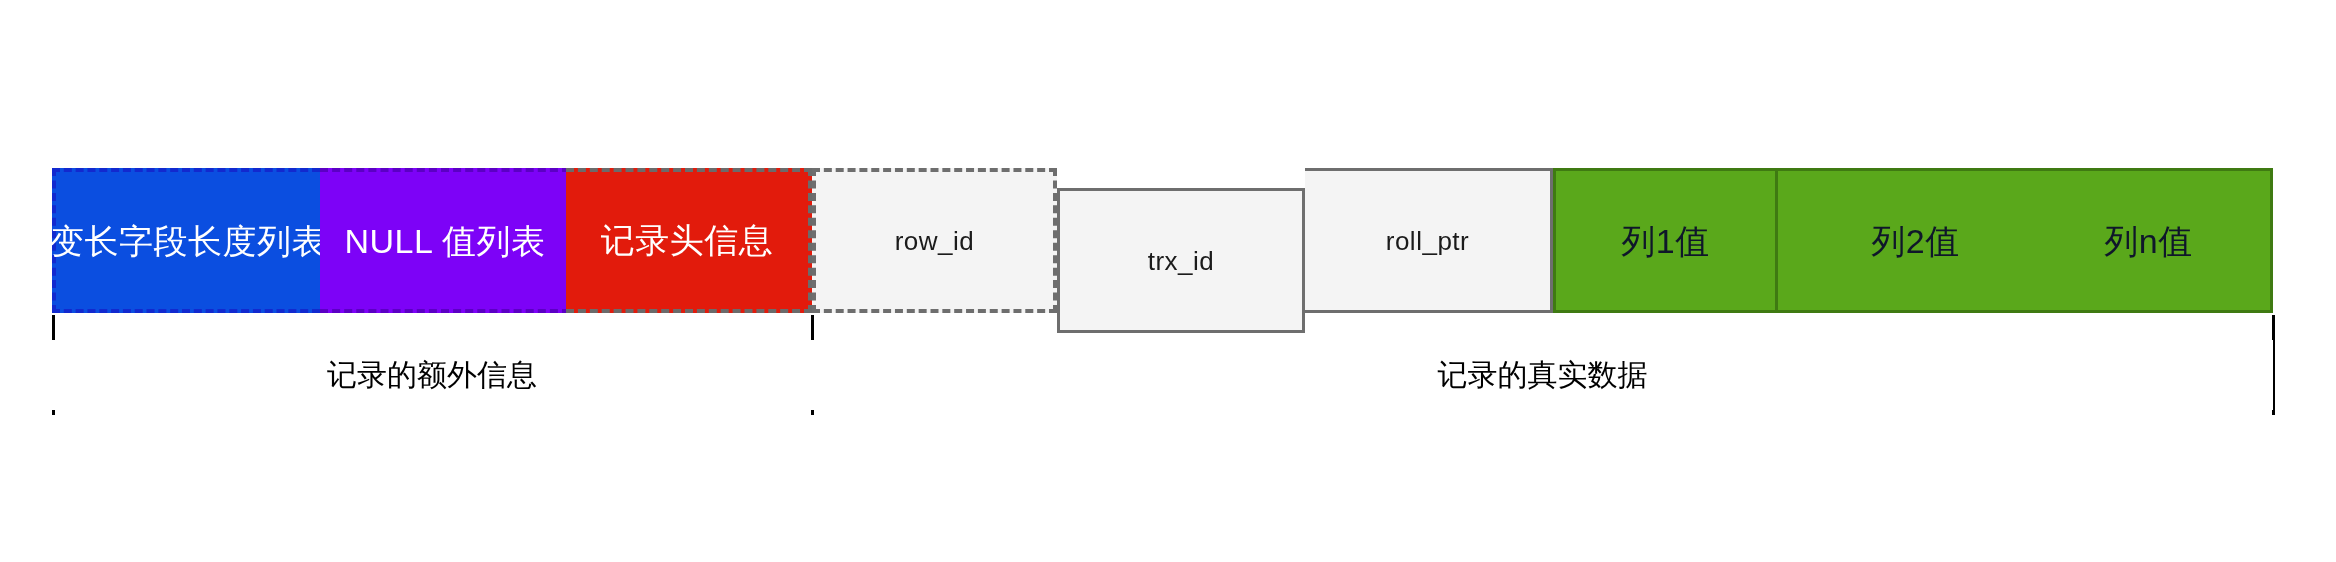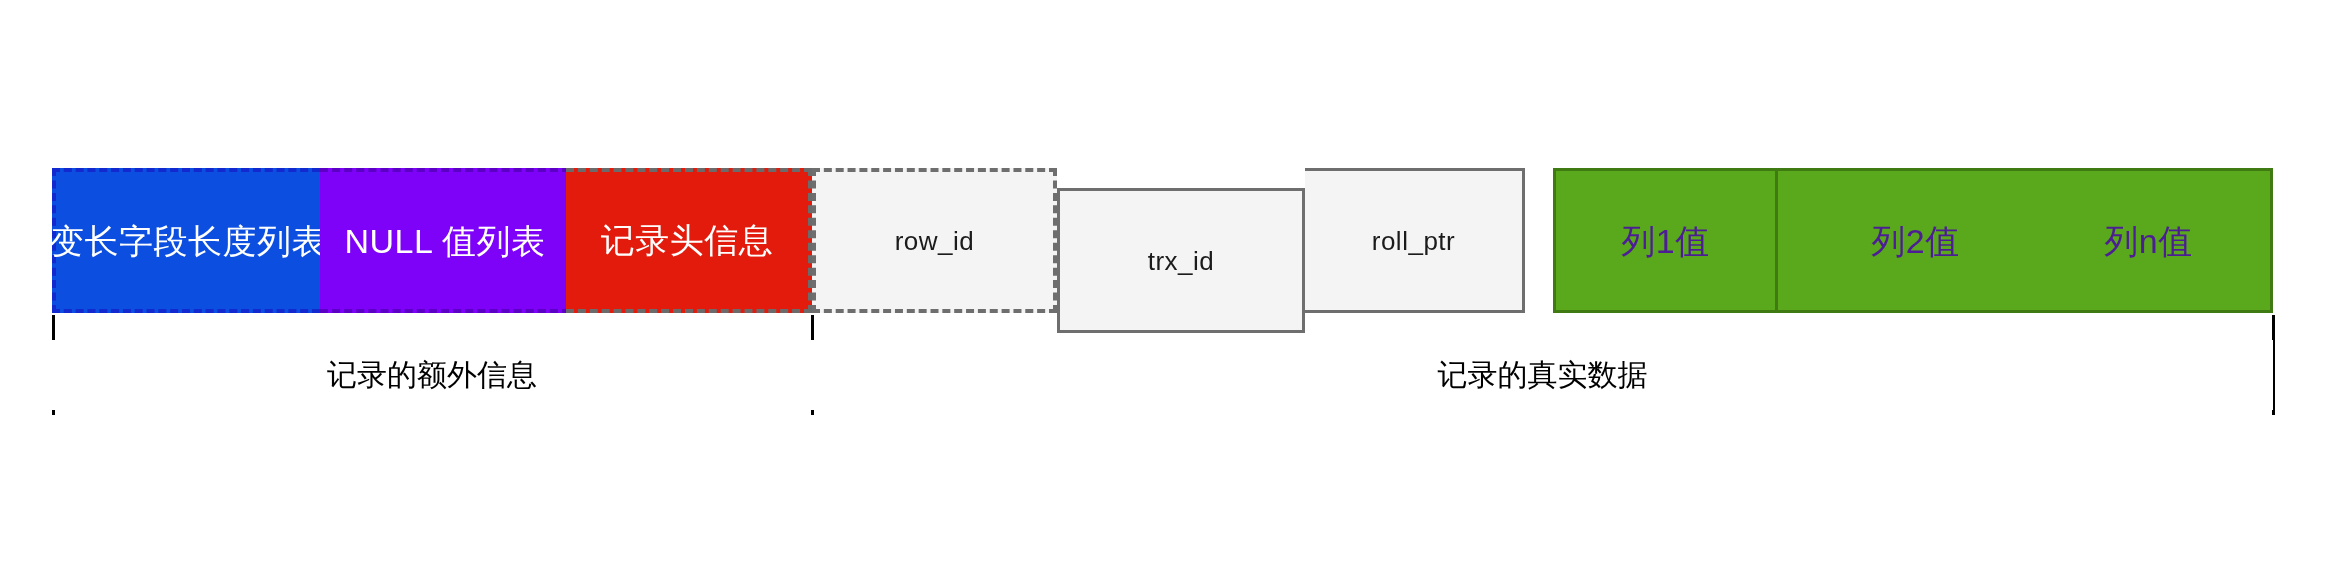--- a/index.html
+++ b/index.html
@@ -66,21 +66,21 @@
     border: 4px dashed #6e6e6e;
   }
   .cell-sys.solid {
     border: 3px solid #6e6e6e;
     border-left-width: 0;
   }
   .cell-sys.solid.with-left { border-left-width: 3px; }
 
   .cell-green {
     background: #5aa81b;
-    color: #4c1d95;
+    color: #0f172a;
     border: 3px solid #3f7a12;
     border-left-width: 0;
   }
   .cell-green.first { border-left-width: 3px; }
 
   
   .tick {
     position: absolute;
     top: 315px;
     width: 3px;
@@ -133,21 +133,21 @@
   </div>
 
   <div class="cell cell-sys dashed" style="left:812px; width:245px;">
     <span>row_id</span>
   </div>
 
   <div class="cell cell-sys solid with-left" style="left:1057px; width:248px;margin-top:20px;">
     <span>trx_id</span>
   </div>
 
-  <div class="cell cell-sys solid" style="left:1305px; width:220px;">
+  <div class="cell cell-sys solid" style="left:1305px; width:248px;">
     <span>roll_ptr</span>
   </div>
 
   <div class="cell cell-green first" style="left:1553px; width:225px;">
     <span>列1值</span>
   </div>
 
   <div class="cell cell-green" style="left:1778px; width:278px;">
     <span>列2值</span>
   </div>

